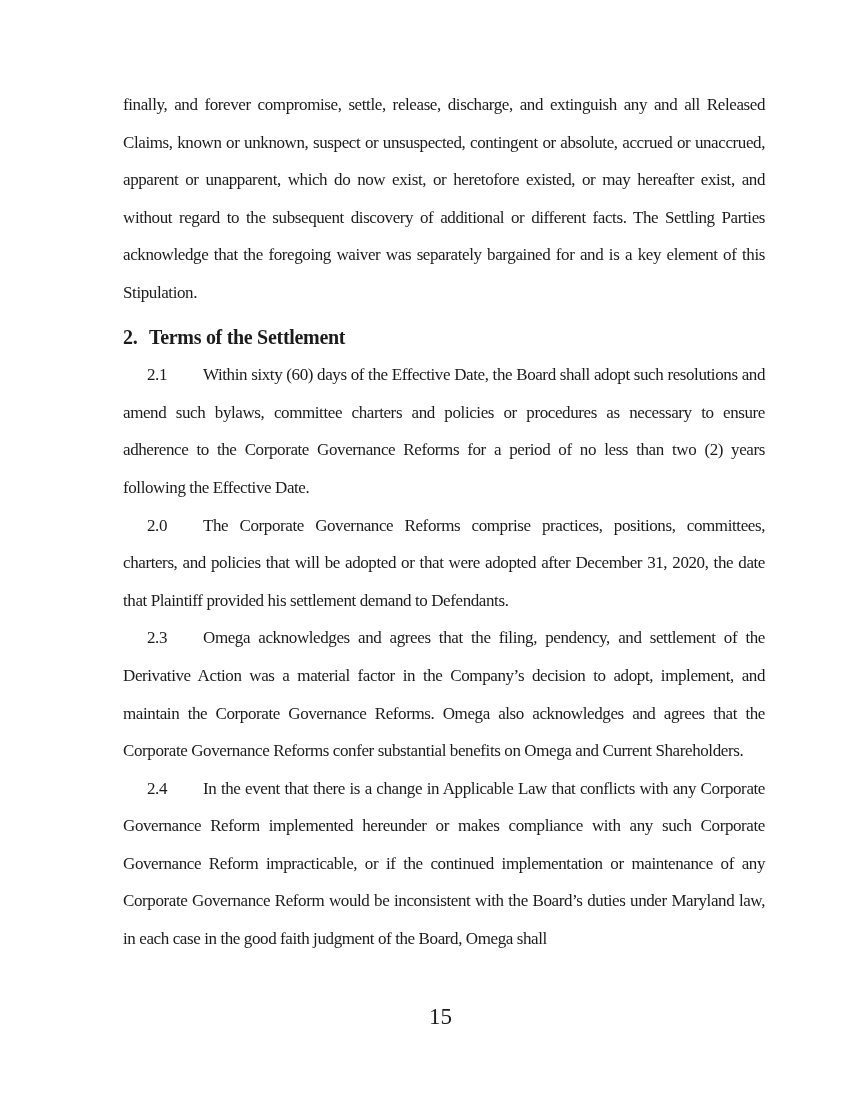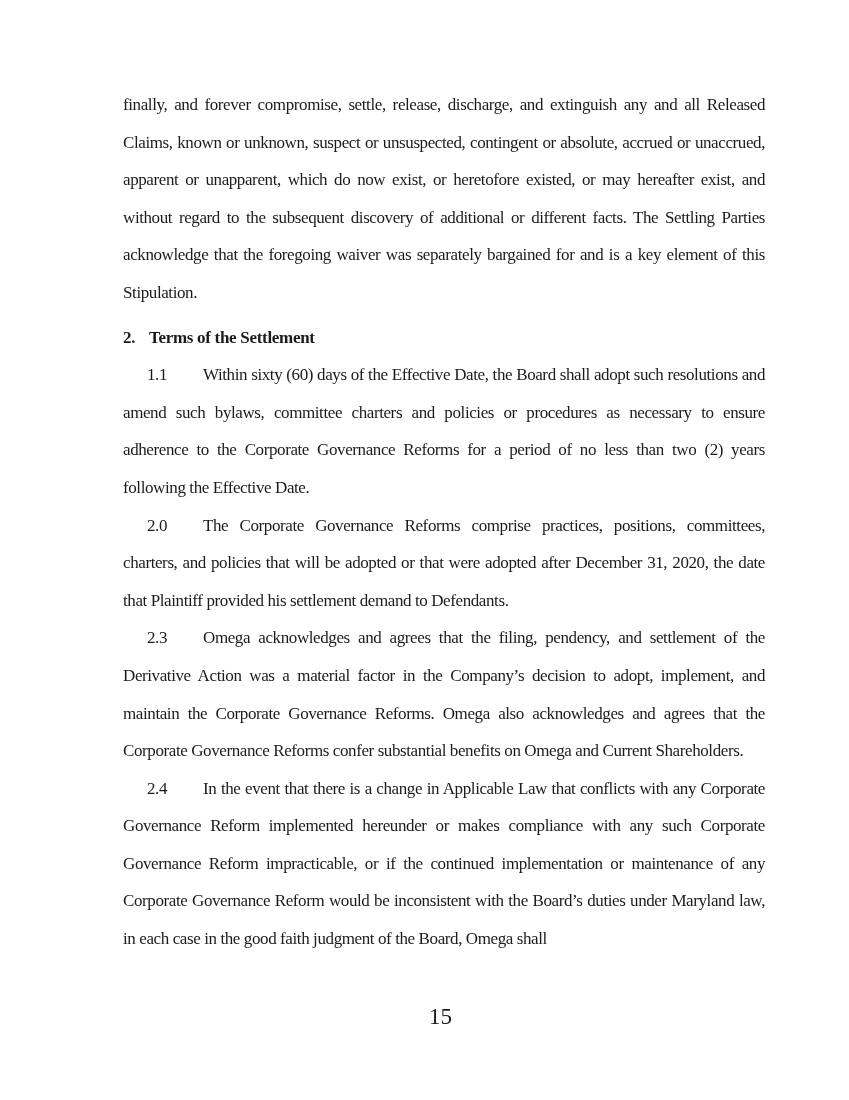--- a/index.html
+++ b/index.html
@@ -26,21 +26,21 @@
     letter-spacing: -0.4px;
     text-align: justify;
   }
   .para {
     margin: 0;
     padding: 0;
   }
   .heading {
     margin: 7px 0 0 0;
     padding: 0;
-    font-size: 17px;
+    font-size: 20px;
     font-weight: bold;
     line-height: 37.6px;
     text-align: left;
     letter-spacing: -0.3px;
   }
   .hnum {
     display: inline-block;
     width: 26px;
   }
   .pnum {
@@ -61,21 +61,21 @@
 </head>
 <body>
 
 <div class="page">
   <div class="content">
 
     <p class="para">finally, and forever compromise, settle, release, discharge, and extinguish any and all Released Claims, known or unknown, suspect or unsuspected, contingent or absolute, accrued or unaccrued, apparent or unapparent, which do now exist, or heretofore existed, or may hereafter exist, and without regard to the subsequent discovery of additional or different facts.  The Settling Parties acknowledge that the foregoing waiver was separately bargained for and is a key element of this Stipulation.</p>
 
     <p class="heading"><span class="hnum">2.</span><span>Terms of the Settlement</span></p>
 
-    <p class="para"><span class="pnum">1.1</span><span>Within sixty (60) days of the Effective Date, the Board shall adopt such resolutions and amend such bylaws, committee charters and policies or procedures as necessary to ensure adherence to the Corporate Governance Reforms for a period of no less than two (2) years following the Effective Date.</span></p>
+    <p class="para"><span class="pnum">2.1</span><span>Within sixty (60) days of the Effective Date, the Board shall adopt such resolutions and amend such bylaws, committee charters and policies or procedures as necessary to ensure adherence to the Corporate Governance Reforms for a period of no less than two (2) years following the Effective Date.</span></p>
 
     <p class="para"><span class="pnum">2.0</span><span>The Corporate Governance Reforms comprise practices, positions, committees, charters, and policies that will be adopted or that were adopted after December 31, 2020, the date that Plaintiff provided his settlement demand to Defendants.</span></p>
 
     <p class="para"><span class="pnum">2.3</span><span>Omega acknowledges and agrees that the filing, pendency, and settlement of the Derivative Action was a material factor in the Company’s decision to adopt, implement, and maintain the Corporate Governance Reforms.  Omega also acknowledges and agrees that the Corporate Governance Reforms confer substantial benefits on Omega and Current Shareholders.</span></p>
 
     <p class="para"><span class="pnum">2.4</span><span>In the event that there is a change in Applicable Law that conflicts with any Corporate Governance Reform implemented hereunder or makes compliance with any such Corporate Governance Reform impracticable, or if the continued implementation or maintenance of any Corporate Governance Reform would be inconsistent with the Board’s duties under Maryland law, in each case in the good faith judgment of the Board, Omega shall</span></p>
 
   </div>
 
   <div class="page-number">15</div>

